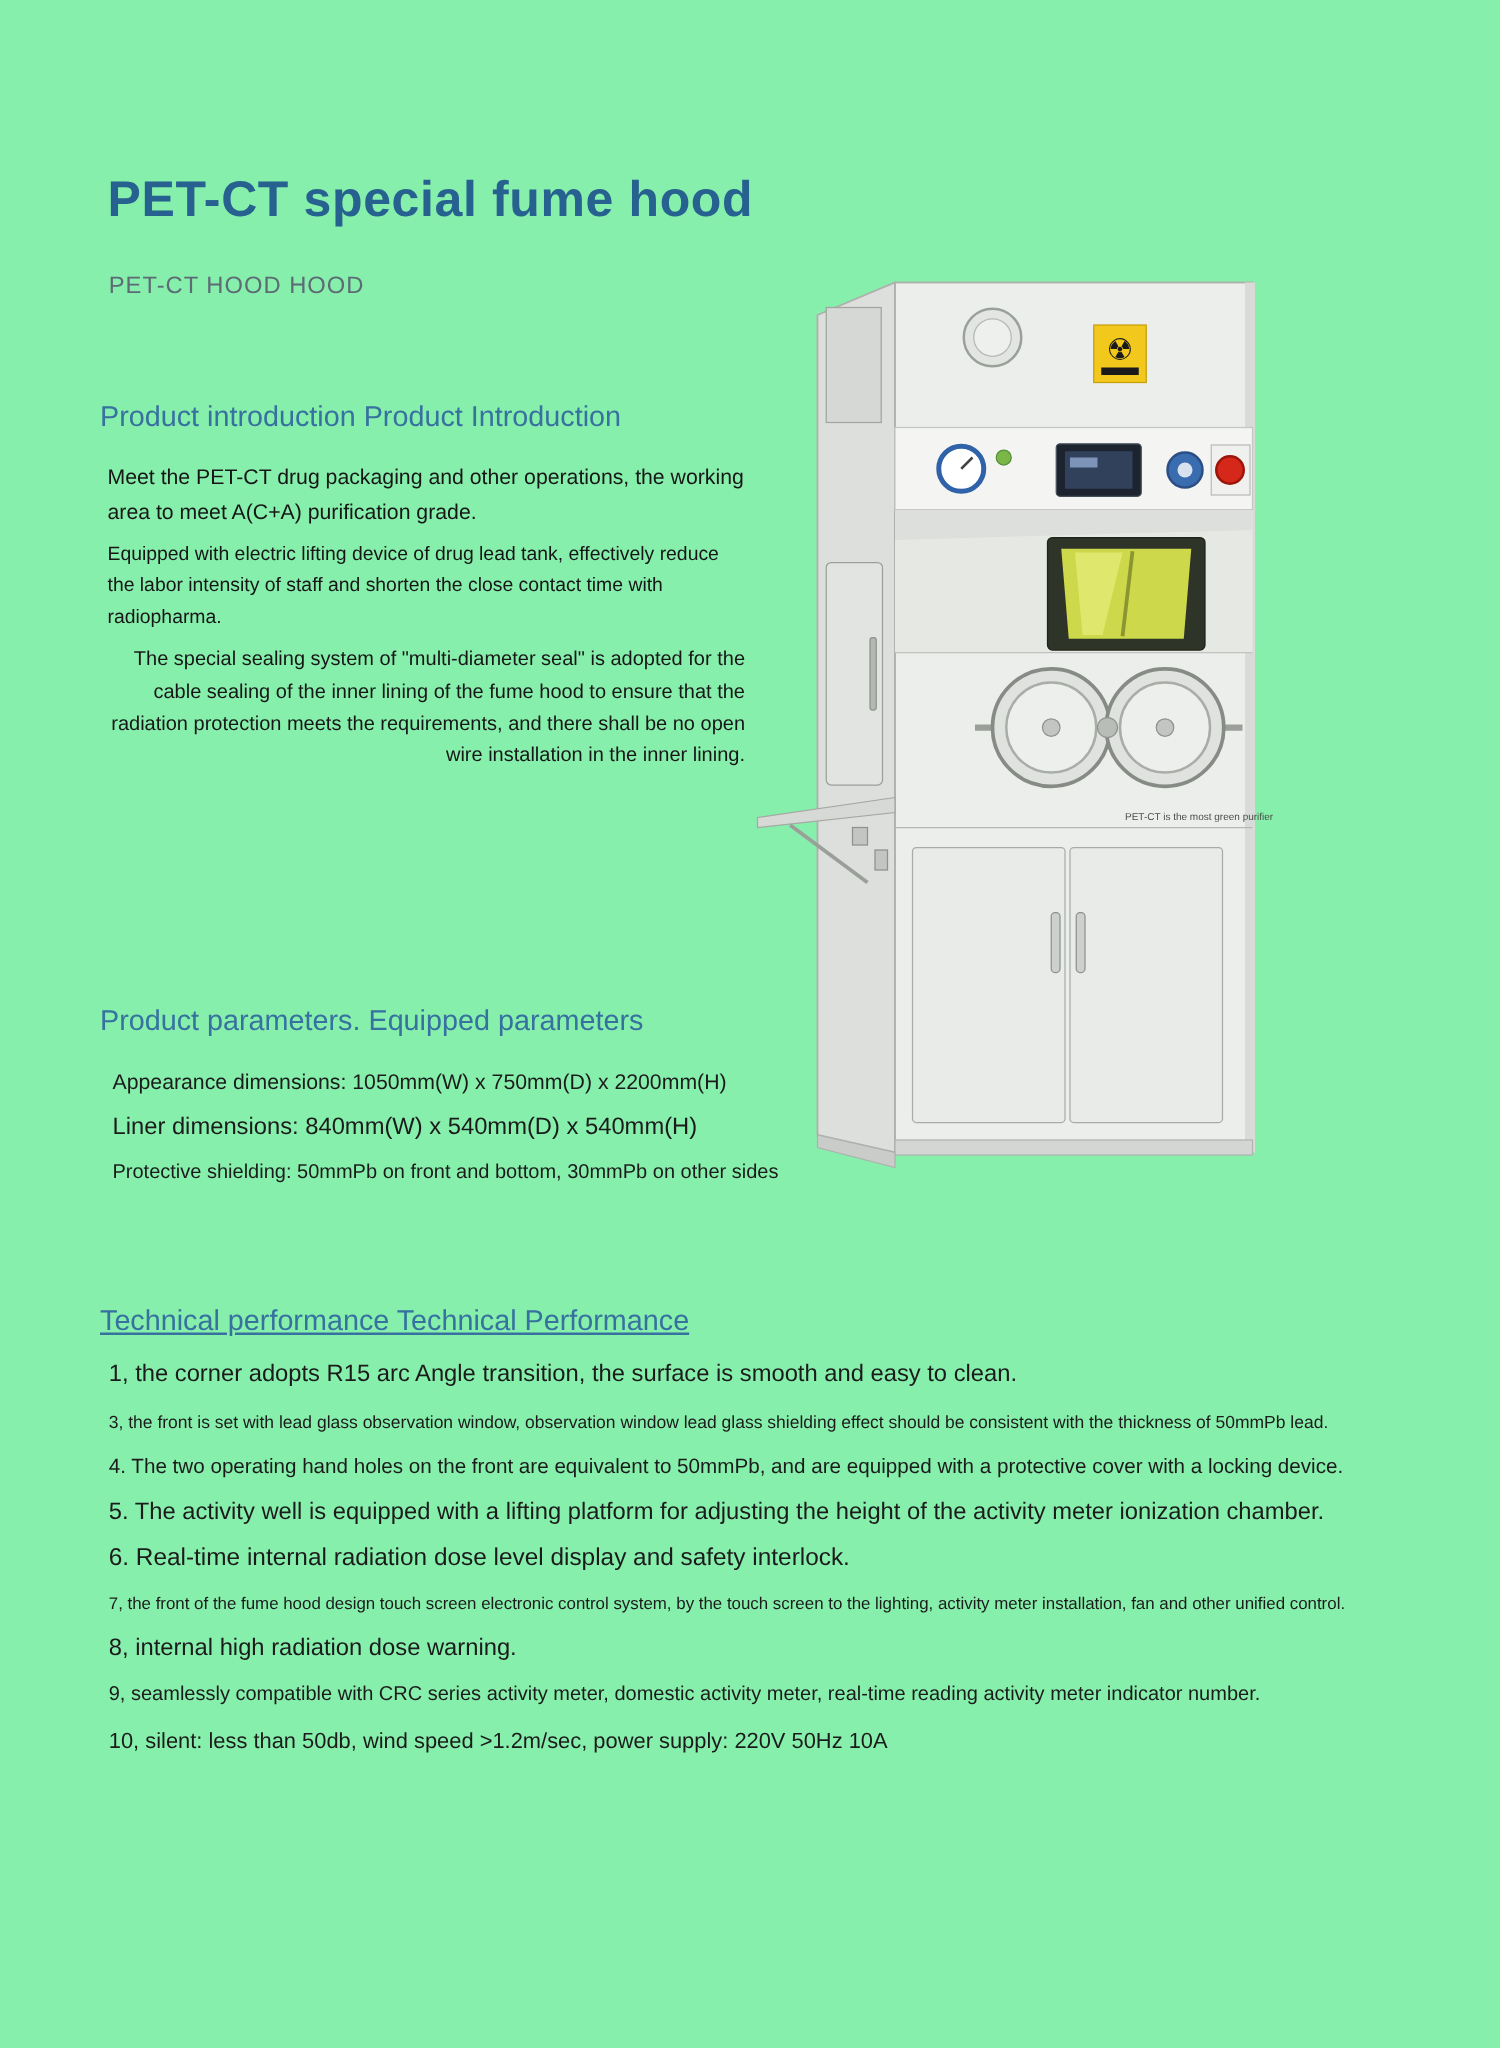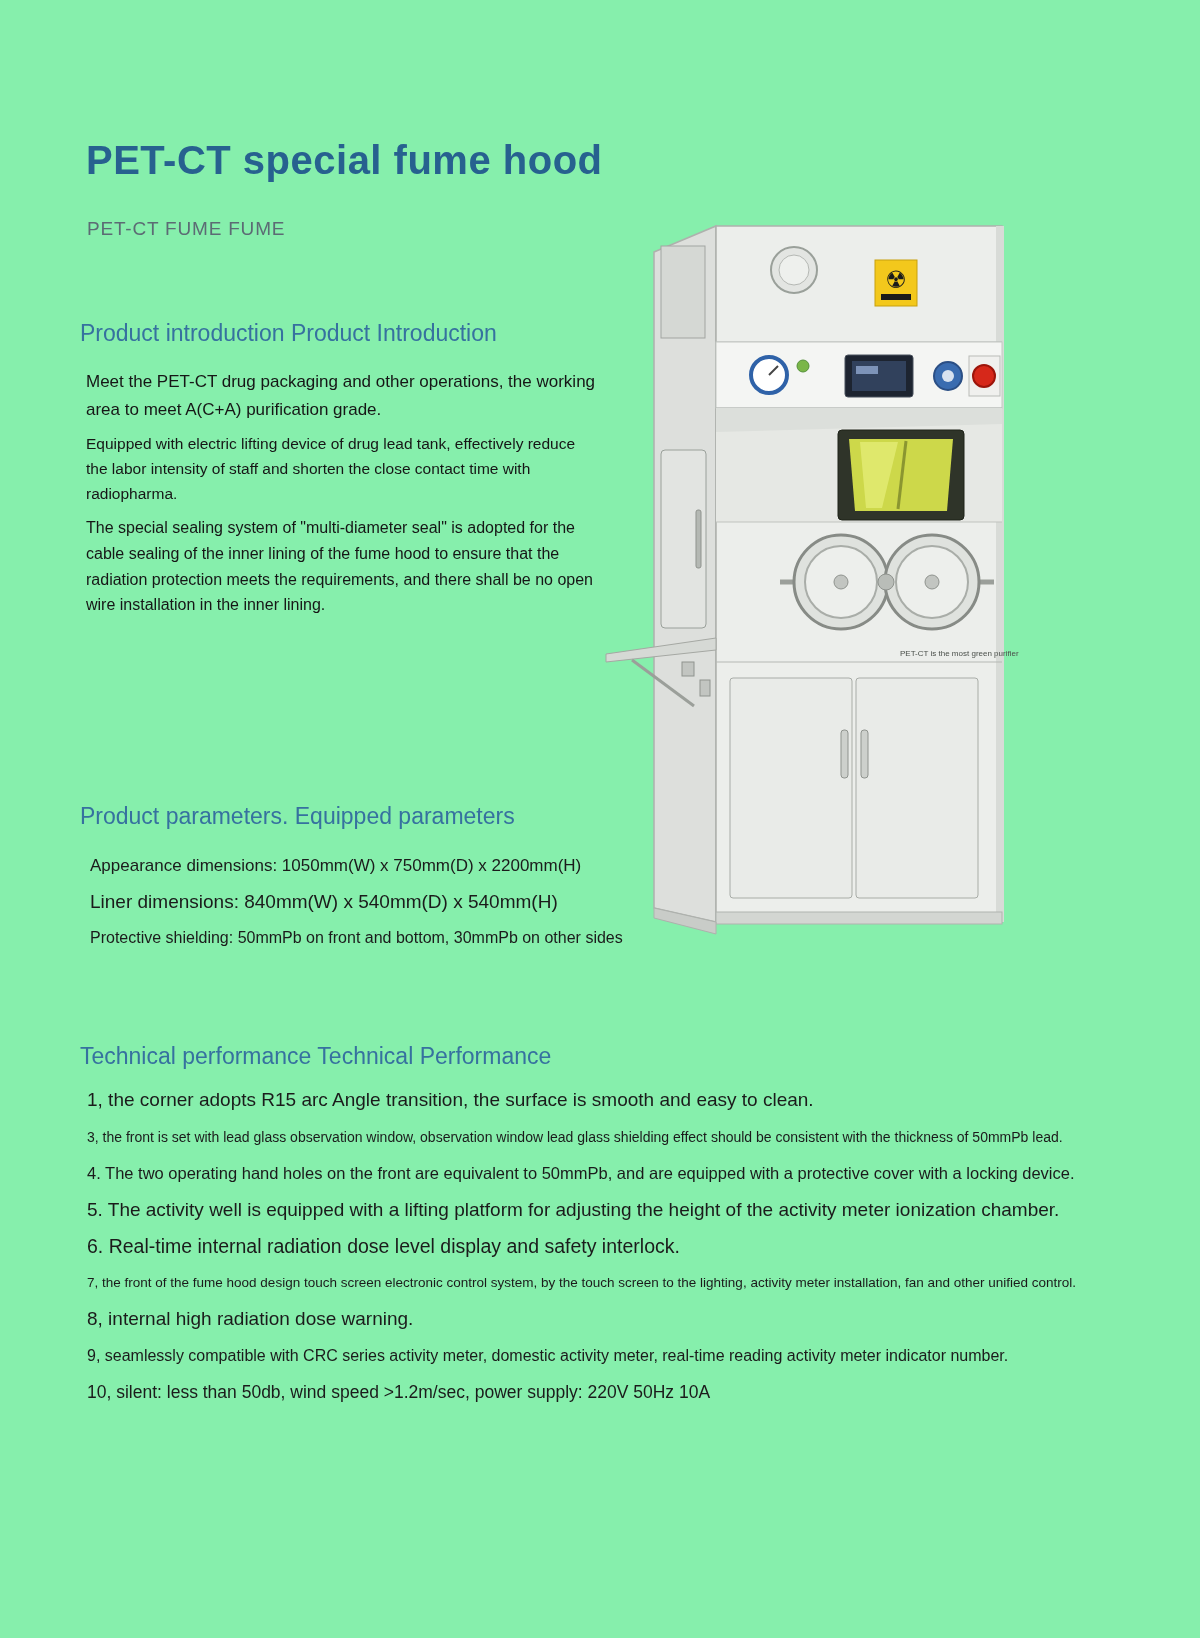--- a/index.html
+++ b/index.html
@@ -21,30 +21,30 @@
   .page-subtitle {
     position: absolute; left: 87px; top: 218px;
     font-size: 19px; color: #5c6b74; letter-spacing: 0.8px;
   }
   .section-heading {
     position: absolute; left: 80px;
     font-size: 23px; color: #36719f; font-weight: normal;
   }
   .h-intro  { top: 320px; }
   .h-params { top: 803px; }
-  .h-tech   { top: 1043px; }
+  .h-tech   { top: 1043px; text-decoration: underline; }
 
   .intro-paras {
     position: absolute; left: 86px; top: 368px; width: 510px;
   }
   .intro-paras p { color: #161616; }
   .p1 { font-size: 17px;   line-height: 1.62; margin-bottom: 9px; }
   .p2 { font-size: 15.5px; line-height: 1.6;  margin-bottom: 9px; }
   .p3 { font-size: 15px;   line-height: 1.55; margin-bottom: 13px; }
-  .p4 { font-size: 16px;   line-height: 1.6; }
+  .p4 { font-size: 16px;   line-height: 1.6; text-align: right; }
 
   .param-list {
     position: absolute; left: 90px; top: 848px; width: 640px;
   }
   .param-list div { line-height: 36px; white-space: nowrap; }
   .pr1 { font-size: 17px; }
   .pr2 { font-size: 19px; }
   .pr3 { font-size: 16px; }
 
   .tech-list {
@@ -67,21 +67,21 @@
     width: 452px; height: 737px;
   }
   .product-figure svg { display: block; }
 </style>
 </head>
 <body>
 
 <div class="page">
 
   <h1 class="page-title">PET-CT special fume hood</h1>
-  <div class="page-subtitle">PET-CT FUME FUME</div>
+  <div class="page-subtitle">PET-CT HOOD HOOD</div>
 
   <h2 class="section-heading h-intro">Product introduction Product Introduction</h2>
 
   <div class="intro-paras">
     <p class="p1">Meet the PET-CT drug packaging and other operations, the working area to meet A(C+A) purification grade.</p>
     <p class="p2">Equipped with electric lifting device of drug lead tank, effectively reduce the labor intensity of staff and shorten the close contact time with radiopharma.</p>
     <p class="p4">The special sealing system of "multi-diameter seal" is adopted for the cable sealing of the inner lining of the fume hood to ensure that the radiation protection meets the requirements, and there shall be no open wire installation in the inner lining.</p>
   </div>
 
   <div class="product-figure">

